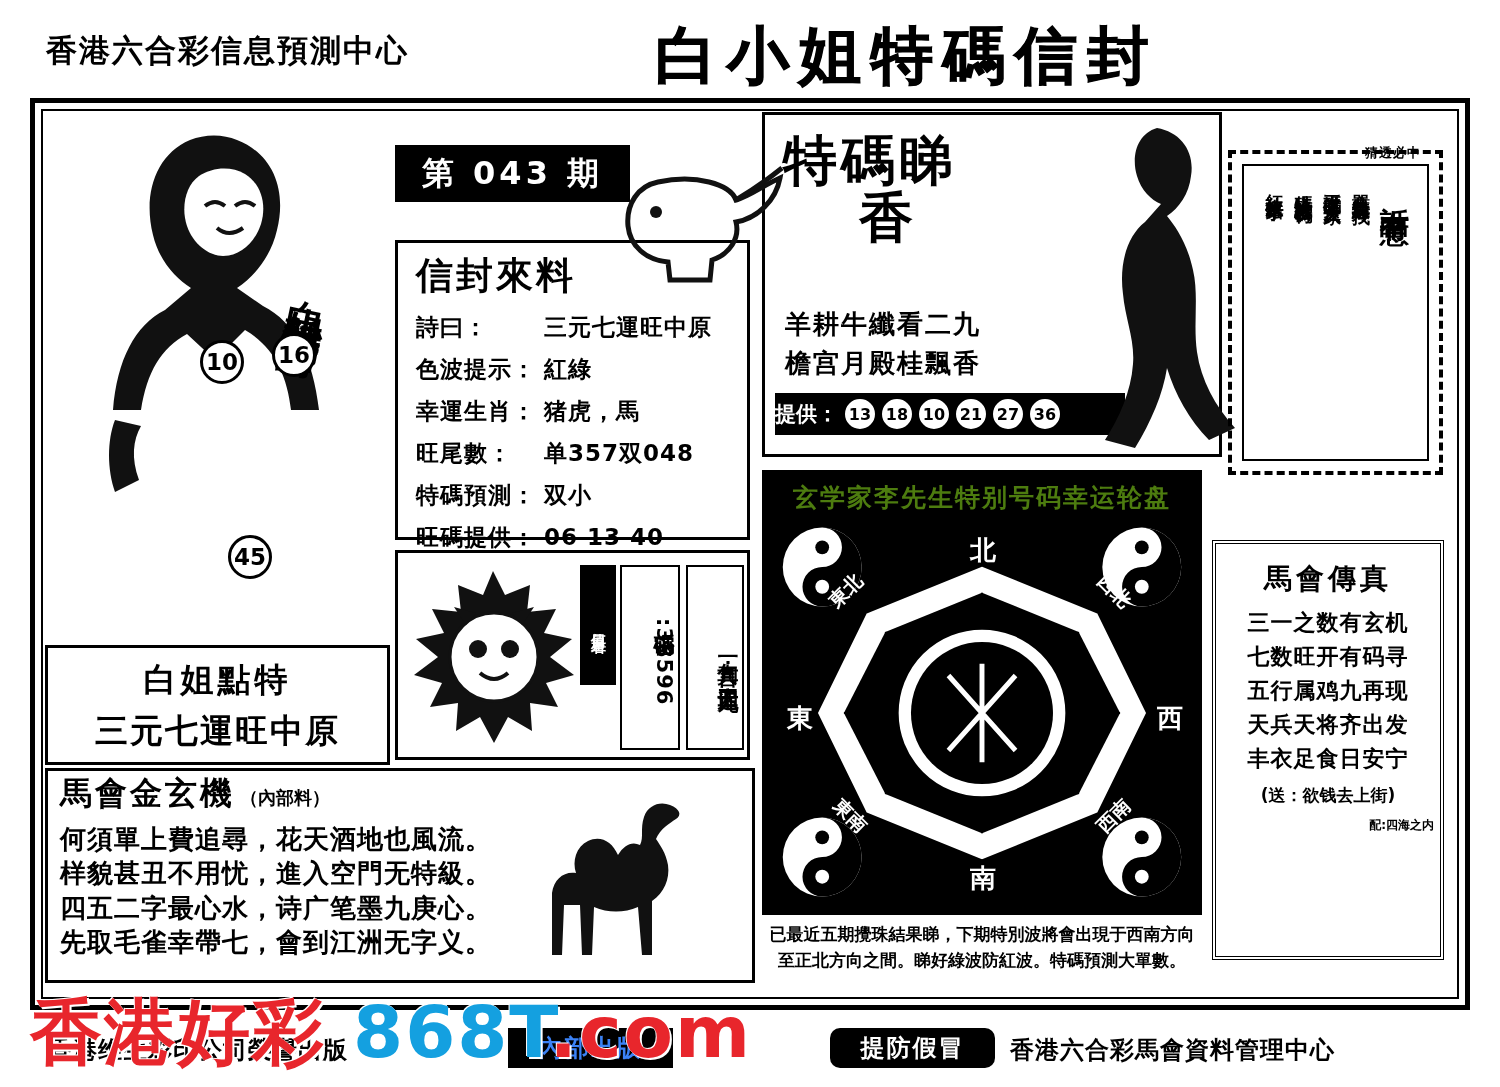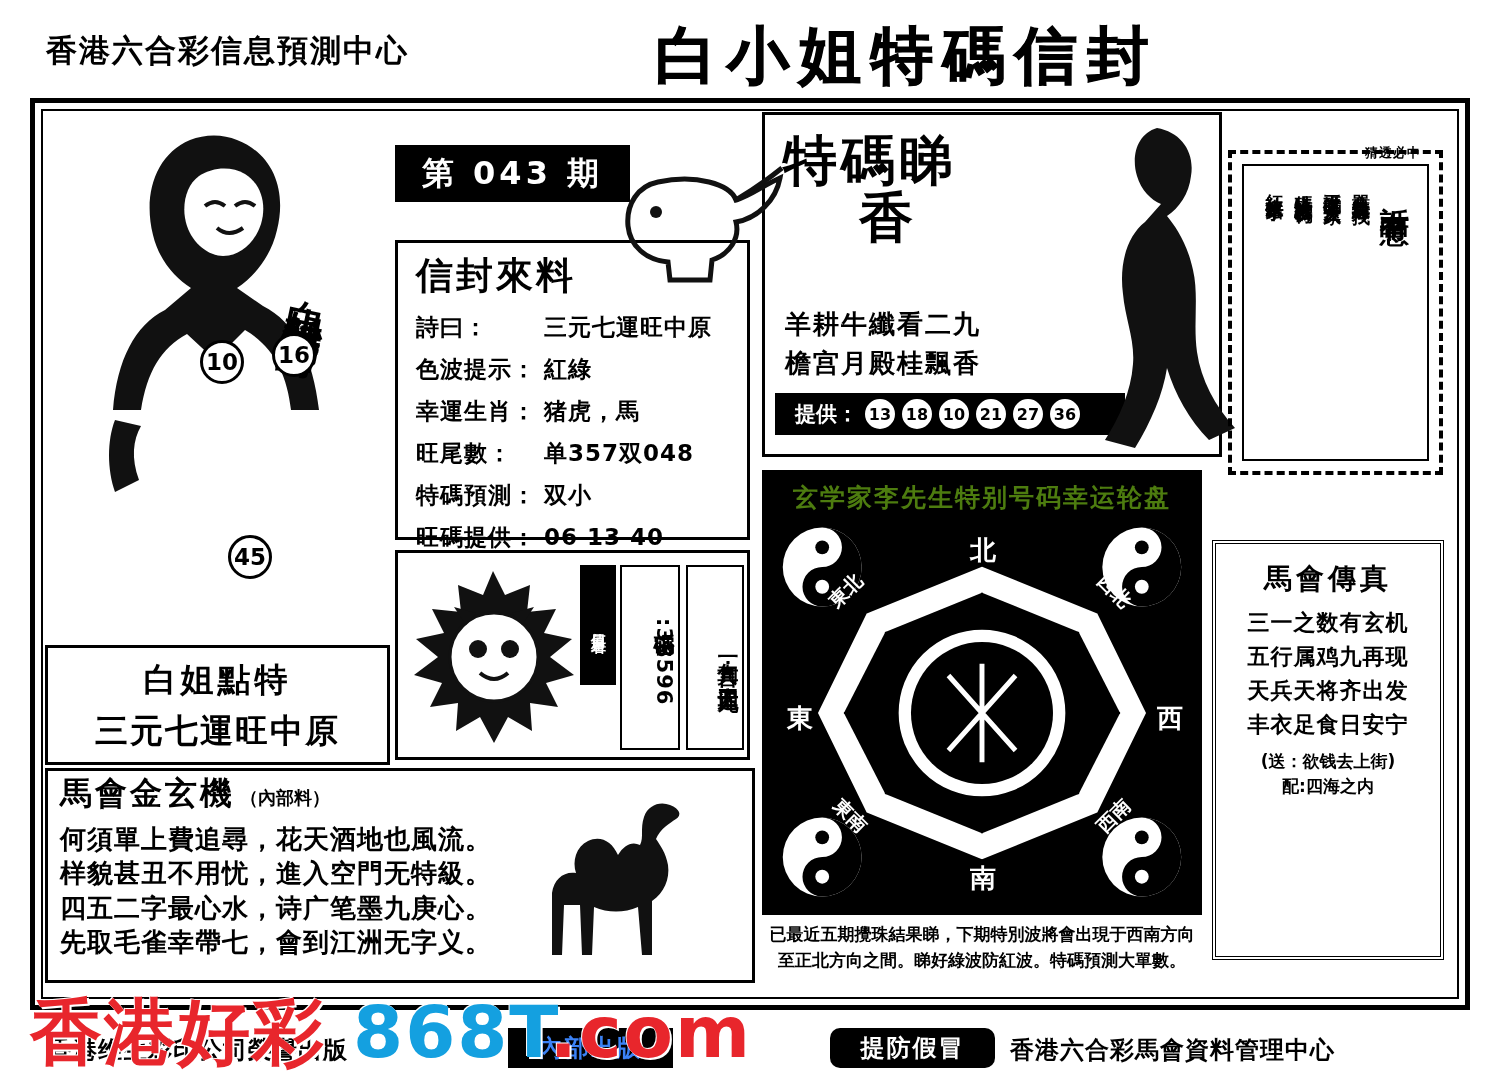--- a/index.html
+++ b/index.html
@@ -152,21 +152,21 @@
     line-height:1.05;
   }
   .tm-title .l2 { margin-left:76px; }
   .tm-poem {
     position:absolute; left:20px; top:190px;
     font-size:26px; font-weight:bold; line-height:1.5; letter-spacing:2px;
   }
   .tm-supply {
     position:absolute; left:10px; top:278px; width:350px; height:42px;
     background:#000; color:#fff;
-    display:flex; align-items:center; padding-left:20px; gap:7px;
+    display:flex; align-items:center; padding-left:0; gap:7px;
     font-size:21px; font-weight:bold;
   }
   .tm-supply .nb {
     width:30px;height:30px;border-radius:50%;
     background:#ffffff;color:#000;border:2px solid #fff;
     display:flex;align-items:center;justify-content:center;
     font-size:16px;font-weight:bold;
   }
   .squirrel { position:absolute; left:600px; top:160px; width:190px; height:140px; }
   .squirrel svg { width:100%;height:100%; }
@@ -214,21 +214,21 @@
   
   .box-fax {
     position:absolute; left:1212px; top:540px; width:232px; height:420px;
     border:4px double #000;
     padding:16px 6px;
     text-align:center;
   }
   .fax-title { font-size:28px; font-weight:bold; letter-spacing:4px; margin-bottom:8px;}
   .fax-lines div { font-size:22px; font-weight:bold; line-height:1.55; letter-spacing:1px;}
   .fax-note { font-size:17px; font-weight:bold; margin-top:8px;}
-  .fax-note2 { font-size:17px; font-weight:bold; margin-top:2px;}
+  .fax-note2 { font-size:12px; font-weight:bold; margin-top:10px;text-align:right;}
 
   
   .wheel-note {
     position:absolute; left:762px; top:922px; width:440px;
     font-size:17px; font-weight:bold; line-height:1.5; text-align:center;
   }
 
   
   .bottom { position:absolute; left:0; top:1012px; width:1500px; height:75px; }
   .bt-left { position:absolute; left:48px; top:22px; font-size:24px; font-weight:bold; letter-spacing:1px;}
@@ -453,20 +453,21 @@
     <div class="cmp" style="left:66px; top:330px; font-size:19px; transform:rotate(45deg);">東南</div>
     <div class="cmp" style="left:330px; top:330px; font-size:19px; transform:rotate(-45deg);">西南</div>
   </div>
 
   <div class="wheel-note">已最近五期攪珠結果睇，下期特別波將會出現于西南方向至正北方向之間。睇好綠波防紅波。特碼預測大單數。</div>
 
   <div class="box-fax">
     <div class="fax-title">馬會傳真</div>
     <div class="fax-lines">
       <div>三一之数有玄机</div>
+      <div>七数旺开有码寻</div>
       <div>五行属鸡九再现</div>
       <div>天兵天将齐出发</div>
       <div>丰衣足食日安宁</div>
     </div>
     <div class="fax-note">(送：欲钱去上街)</div>
     <div class="fax-note2">配:四海之内</div>
   </div>
 
   <div class="bottom">
     <div class="bt-left">香港维生彩印公司榮譽出版</div>

